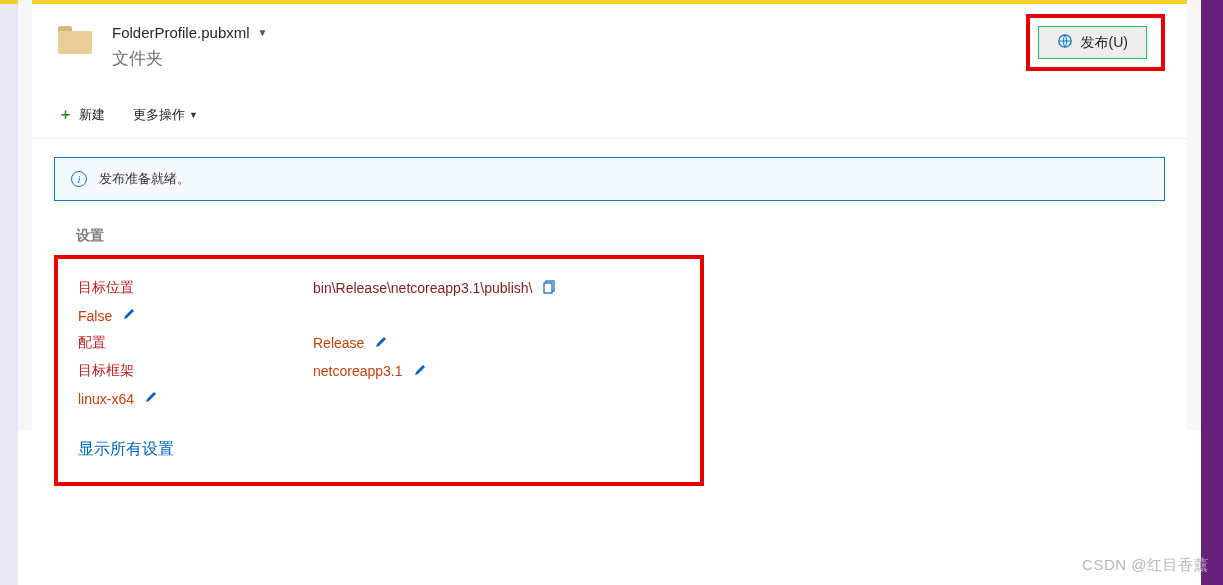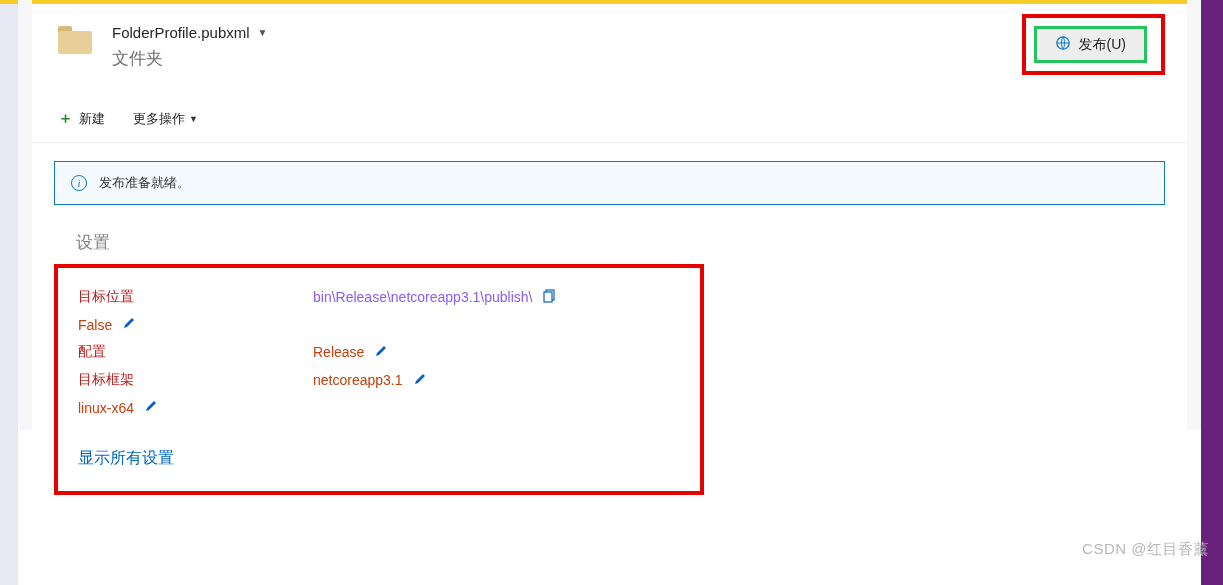--- a/index.html
+++ b/index.html
@@ -50,21 +50,21 @@
     .hdr-text .title-row { display:flex; align-items:center; gap:8px; font-size:15px; color:#262626;}
     .hdr-text .caret { font-size:10px; color:#555; }
     .hdr-text .subtitle { color:#707070; font-size:17px; margin-top:6px;}
     .publish-zone {
       border: 4px solid #e60000;
       padding: 8px 14px 8px 8px;
       position: relative; top:-10px;
     }
     .publish-btn {
       display:flex; align-items:center; gap:8px;
-      border:3px solid #22c55e;
+      border:1px solid #22c55e;
       background:#ededed;
       padding: 6px 18px;
       font-size:14px;
       color:#222;
       cursor:pointer;
     }
     .publish-btn .p-icon { color:#1079c8; font-size:14px;}
     .toolbar {
       margin: 0 14px;
       background:#fff;
@@ -86,34 +86,34 @@
       background:#f4f9fd;
       padding: 12px 16px;
       display:flex; align-items:center; gap:12px;
       color:#333;
     }
     .info-box .info-i {
       width:16px; height:16px; border:1.5px solid #1079c8; border-radius:50%;
       display:flex; align-items:center; justify-content:center;
       color:#1079c8; font-size:11px; font-style:italic; font-family:Georgia,serif;
     }
-    .section-title { color:#808080; font-size:17px; margin: 26px 0 10px 22px;}
+    .section-title { color:#808080; font-size:14px; margin: 26px 0 10px 22px; font-weight: bold;}
     .red-box {
       border:4px solid #e60000;
       padding: 10px 16px 22px 20px;
       width: 650px;
     }
     .kv-row { display:flex; align-items:center; margin: 10px 0; font-size:14px;}
     .kv-row .k { width: 235px; color:#b91c1c;}
     .kv-row .v { color:#c2410c; display:flex; align-items:center; gap:10px;}
-    .kv-row .v.link { color:#8b5cf6;}
+    .kv-row .v.link { color:#7f1d1d;}
     .copy-icon, .edit-icon { color:#0a60c2; font-size:14px; cursor:pointer;}
     .show-all { color:#0066bf; font-size:16px; margin-top:22px; cursor:pointer; display:inline-block;}
     .watermark {
-      position:absolute; right:14px; bottom:26px;
+      position:absolute; right:14px; bottom:10px;
       color:#b8b8b8; font-size:15px; letter-spacing:0.5px;
       pointer-events:none;
     }
   </style>
 </head>
 <body>
 
 <div class="left-gutter">
     <div class="yb"></div>
   </div>

